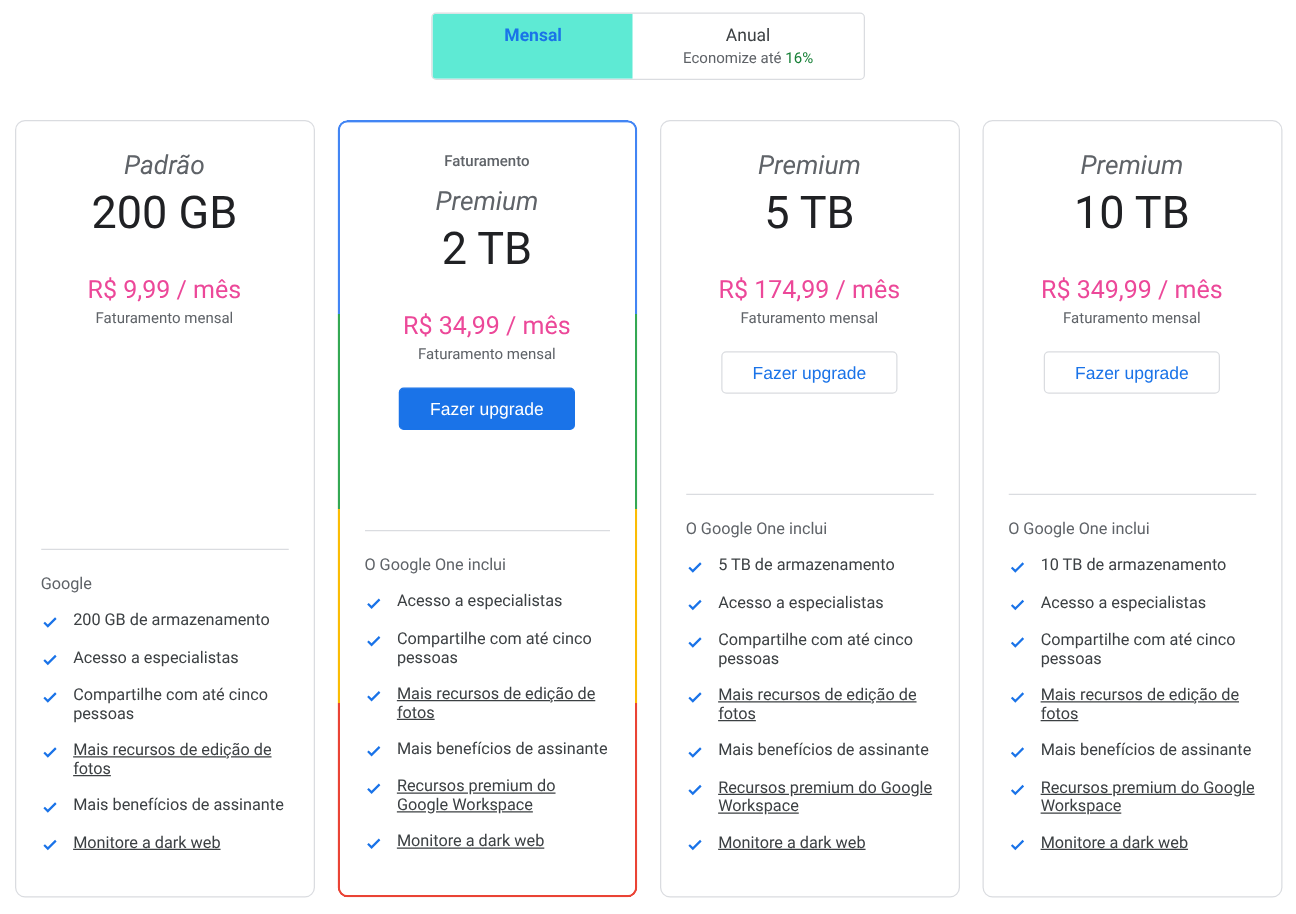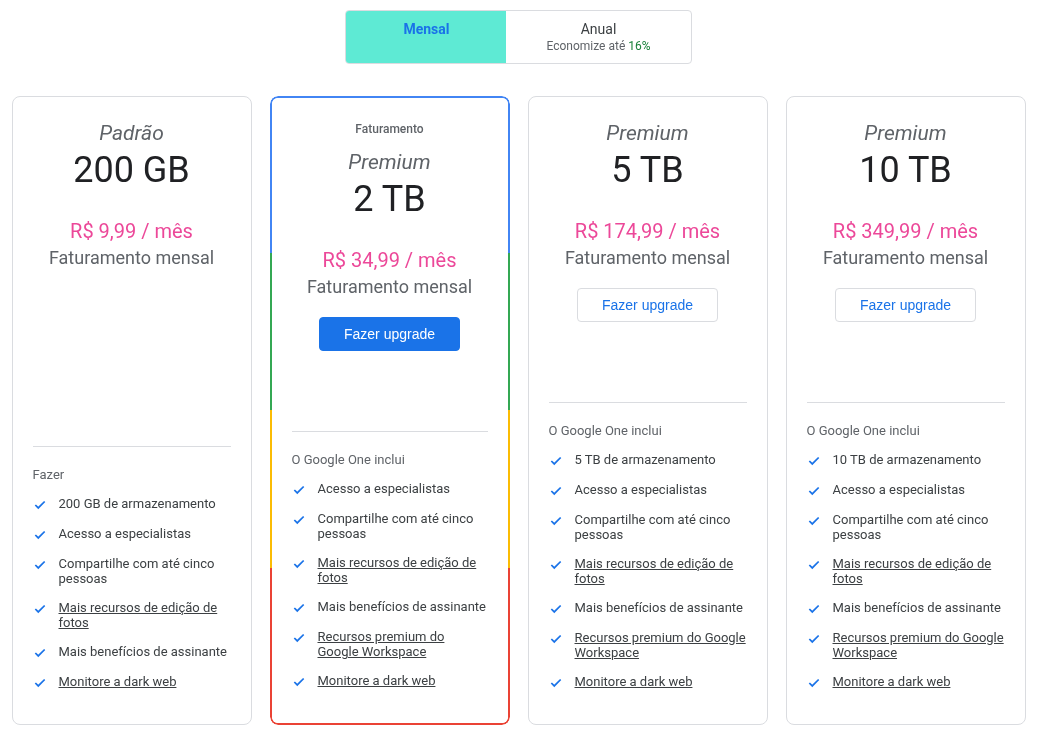--- a/index.html
+++ b/index.html
@@ -100,21 +100,21 @@
     color: #202124;
     font-weight: 400;
     margin-bottom: 28px;
   }
   .plan-price {
     font-size: 20px;
     color: #ec4899;
     margin-bottom: 4px;
   }
   .plan-billing {
-    font-size: 18px;
+    font-size: 12px;
     color: #5f6368;
     margin-bottom: 20px;
   }
   .btn {
     display: inline-block;
     padding: 8px 24px;
     border-radius: 4px;
     font-size: 14px;
     font-weight: 500;
     cursor: pointer;
@@ -183,21 +183,21 @@
     </div>
   </div>
 </div>
 
 <div class="plans" id="plans-container">
     <div class="plan-card">
       <div class="plan-top"><div class="plan-name">Padrão</div><div class="plan-size">200 GB</div><div class="plan-price">R$ 9,99 / mês</div><div class="plan-billing">Faturamento mensal</div></div>
       <div class="spacer"></div>
       <div class="divider"></div>
       <div class="features">
-        <div class="features-title">Fazer</div>
+        <div class="features-title">Google</div>
         <div class="feature">
           <svg class="check-icon" viewBox="0 0 24 24">
             <path fill="none" stroke="currentColor" stroke-width="3" d="M4 12l5 5L20 6"></path>
           </svg>
           <span class="text">200 GB de armazenamento</span>
         </div>
         <div class="feature">
           <svg class="check-icon" viewBox="0 0 24 24">
             <path fill="none" stroke="currentColor" stroke-width="3" d="M4 12l5 5L20 6"></path>
           </svg>

